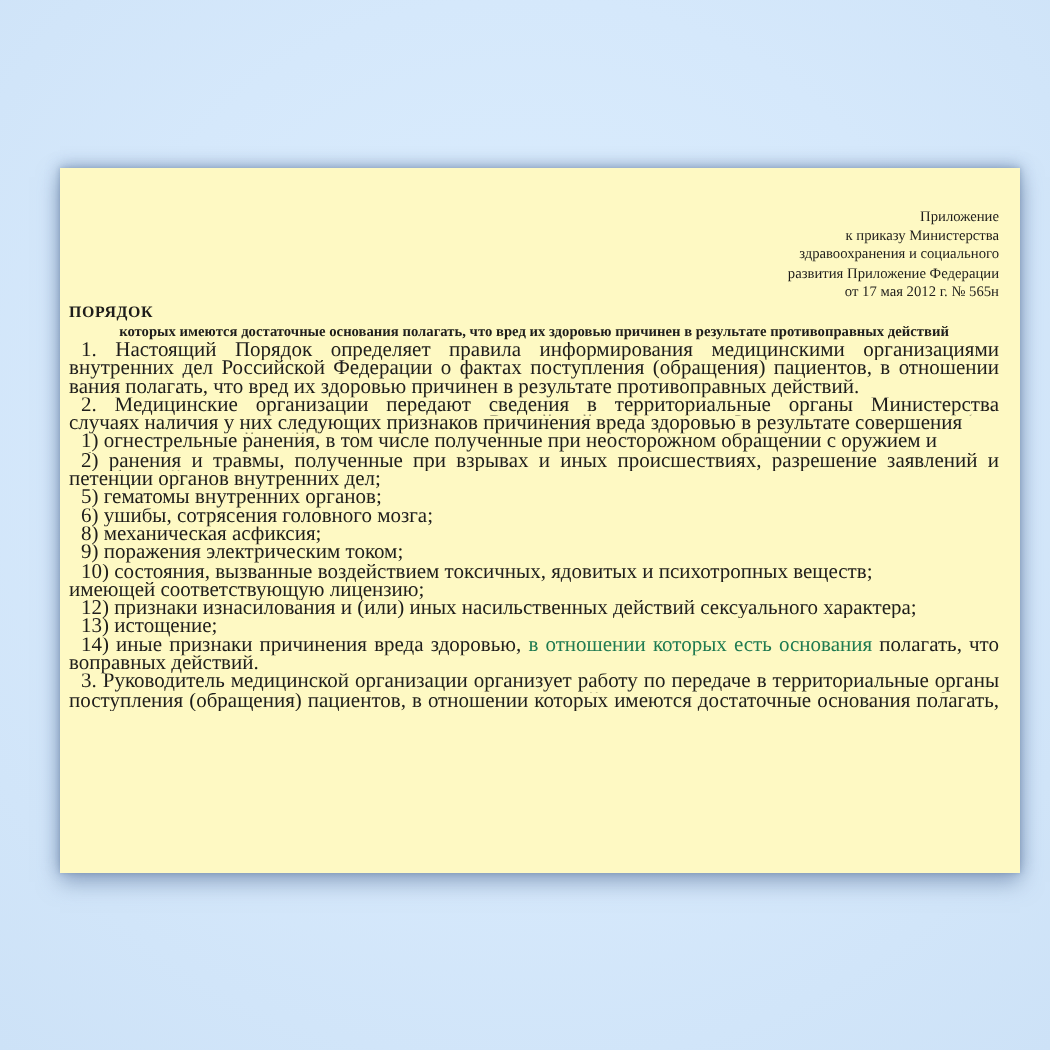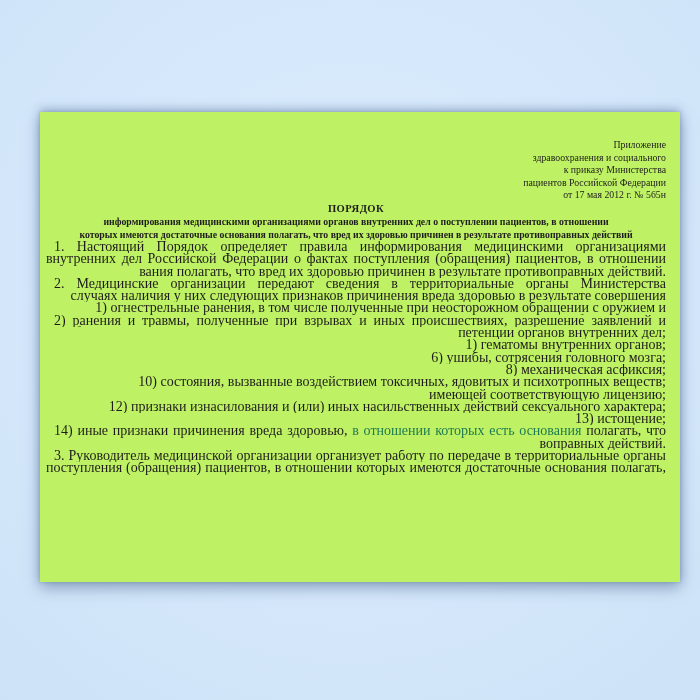--- a/index.html
+++ b/index.html
@@ -3,75 +3,75 @@
 <meta charset="utf-8">
 <style>
   html,body{margin:0;padding:0;}
   body{
     width:700px;height:700px;overflow:hidden;
     background:radial-gradient(circle at 50% 42%, #dceefe 0%, #d5e8fb 55%, #cde2f7 100%);
     font-family:"Liberation Serif","DejaVu Serif",serif;
   }
   .page{
     position:absolute;left:40px;top:112px;width:640px;height:470px;
-    background:#bef264;
+    background:#fef9c3;
     box-sizing:border-box;
     padding:27px 14px 0 6px;
     box-shadow:0 6px 14px rgba(84,110,150,.55), 0 -3px 9px rgba(84,110,150,.38), 0 0 3px rgba(84,110,150,.3);
     color:#1e1d1b;
   }
   .annex{
     text-align:right;
     font-size:9.8px;line-height:12.6px;
   }
   .annex-line{height:12.6px;}
   .heading{
-    text-align:center;font-weight:bold;font-size:10.6px;line-height:13px;height:13px;
+    font-weight:bold;font-size:10.6px;line-height:13px;height:13px;
     letter-spacing:.4px;
   }
   .subtitle{text-align:center;font-weight:bold;font-size:9.8px;line-height:13px;}
   .subtitle-line{height:13px;white-space:nowrap;overflow:hidden;}
   .docbody{font-size:14px;}
   .bline{
     height:12.3px;line-height:12.3px;
     white-space:normal;overflow:hidden;
-    text-align:right;
+    text-align:left;
   }
   .bline.j{text-align:justify;text-align-last:justify;}
   .bline.ind{padding-left:8px;}
   .green{color:#1e7a50;}
 </style>
 </head>
 <body>
 
 <div class="page">
   <div class="annex" id="annex">
       <div class="annex-line">Приложение</div>
+      <div class="annex-line">к приказу Министерства</div>
       <div class="annex-line">здравоохранения и социального</div>
-      <div class="annex-line">к приказу Министерства</div>
-      <div class="annex-line">пациентов Российской Федерации</div>
+      <div class="annex-line">развития Приложение Федерации</div>
       <div class="annex-line">от 17 мая 2012 г. № 565н</div>
     </div>
   <div class="heading">ПОРЯДОК</div>
   <div class="subtitle" id="subtitle">
-      <div class="subtitle-line">информирования медицинскими организациями органов внутренних дел о поступлении пациентов, в отношении</div>
       <div class="subtitle-line">которых имеются достаточные основания полагать, что вред их здоровью причинен в результате противоправных действий</div>
     </div>
   <div class="docbody" id="docbody">
       <div class="bline j ind"><span class="">1. Настоящий Порядок определяет правила информирования медицинскими организациями территориальных органов Министерства</span></div>
       <div class="bline j"><span class="">внутренних дел Российской Федерации о фактах поступления (обращения) пациентов, в отношении которых имеются достаточные осно-</span></div>
       <div class="bline"><span class="">вания полагать, что вред их здоровью причинен в результате противоправных действий.</span></div>
       <div class="bline j ind"><span class="">2. Медицинские организации передают сведения в территориальные органы Министерства внутренних дел Российской Федерации (да-</span></div>
       <div class="bline"><span class="">случаях наличия у них следующих признаков причинения вреда здоровью в результате совершения противоправных действий:</span></div>
       <div class="bline ind"><span class="">1) огнестрельные ранения, в том числе полученные при неосторожном обращении с оружием и боеприпасами;</span></div>
       <div class="bline j ind"><span class="">2) ранения и травмы, полученные при взрывах и иных происшествиях, разрешение заявлений и сообщений о которых отнесено к ком-</span></div>
       <div class="bline"><span class="">петенции органов внутренних дел;</span></div>
-      <div class="bline ind"><span class="">1) гематомы внутренних органов;</span></div>
+      <div class="bline ind"><span class="">5) гематомы внутренних органов;</span></div>
       <div class="bline ind"><span class="">6) ушибы, сотрясения головного мозга;</span></div>
       <div class="bline ind"><span class="">8) механическая асфиксия;</span></div>
+      <div class="bline ind"><span class="">9) поражения электрическим током;</span></div>
       <div class="bline ind"><span class="">10) состояния, вызванные воздействием токсичных, ядовитых и психотропных веществ;</span></div>
       <div class="bline"><span class="">имеющей соответствующую лицензию;</span></div>
       <div class="bline ind"><span class="">12) признаки изнасилования и (или) иных насильственных действий сексуального характера;</span></div>
       <div class="bline ind"><span class="">13) истощение;</span></div>
       <div class="bline j ind"><span class="">14) иные признаки причинения вреда здоровью, </span><span class="green">в отношении которых есть основания</span><span class=""> полагать, что они возникли в результате проти-</span></div>
       <div class="bline"><span class="">воправных действий.</span></div>
       <div class="bline j ind"><span class="">3. Руководитель медицинской организации организует работу по передаче в территориальные органы МВД России сведений о фактах</span></div>
       <div class="bline j"><span class="">поступления (обращения) пациентов, в отношении которых имеются достаточные основания полагать, что вред их здоровью причинен в</span></div>
     </div>
 </div>

